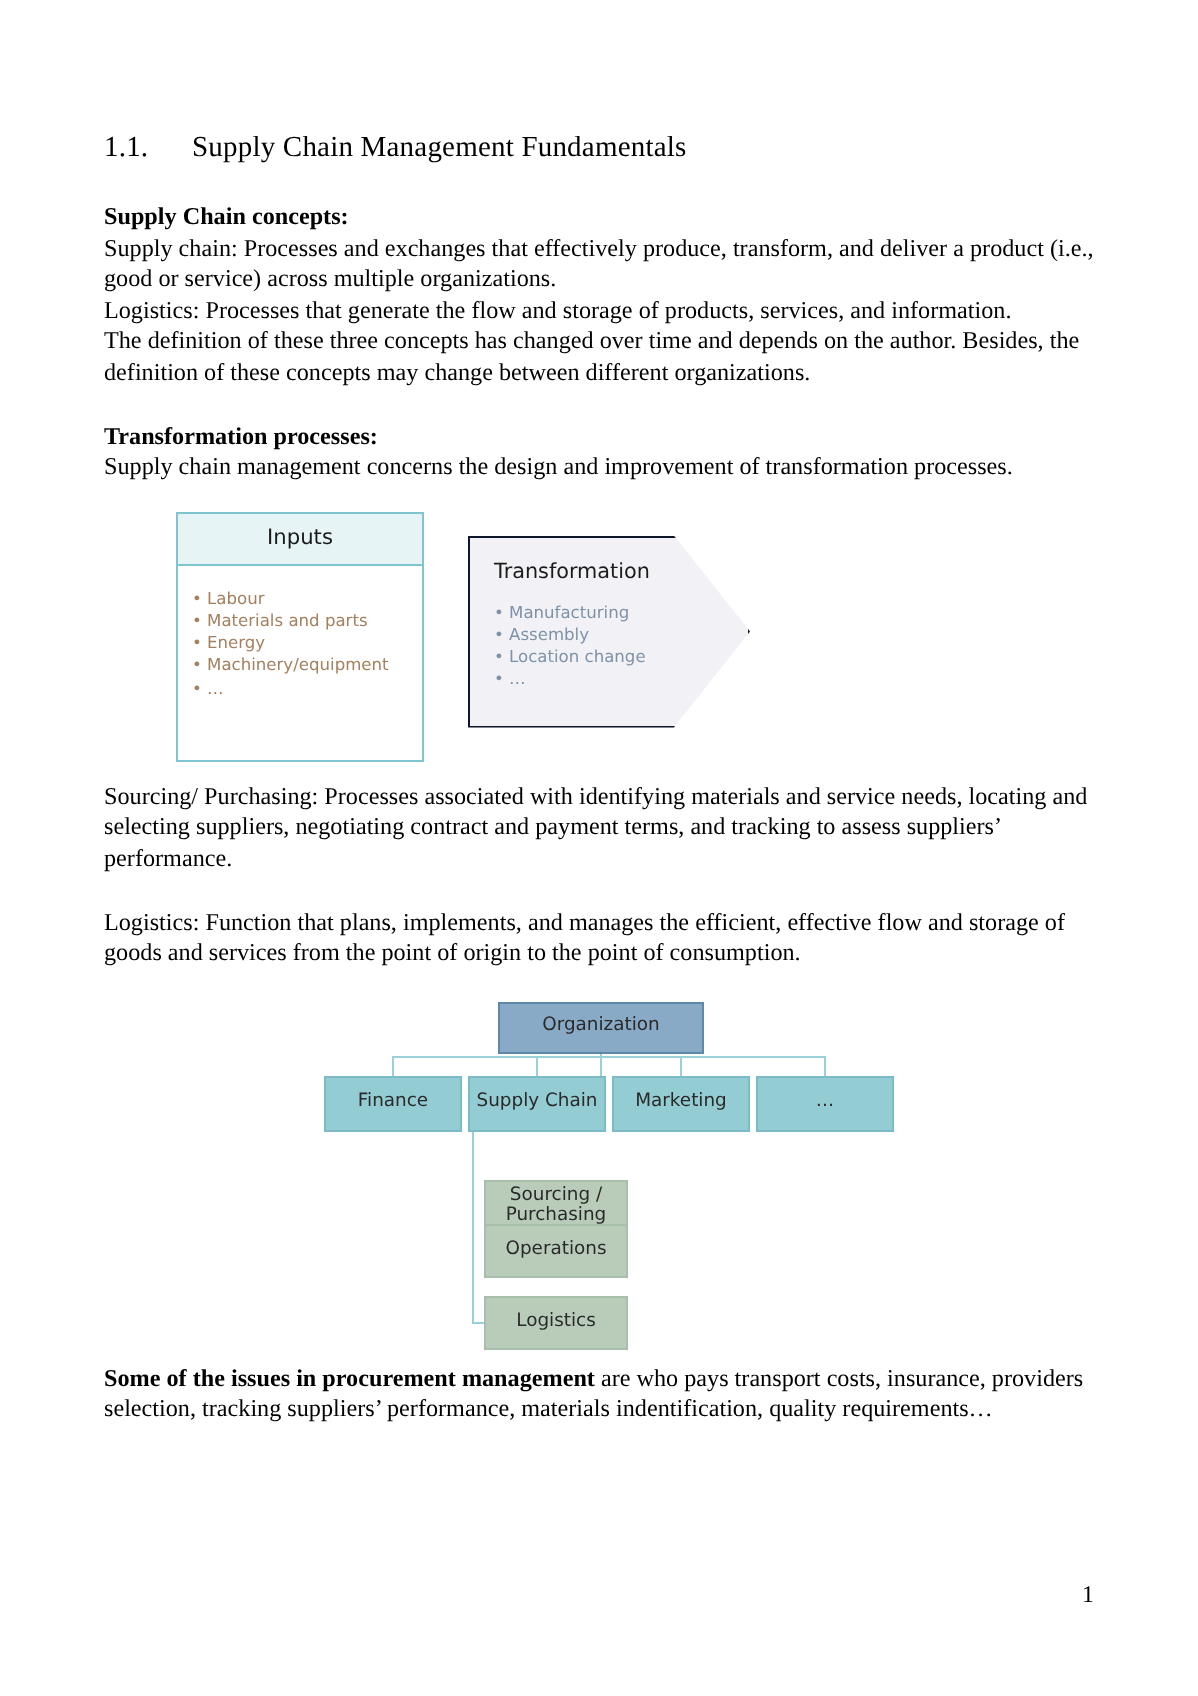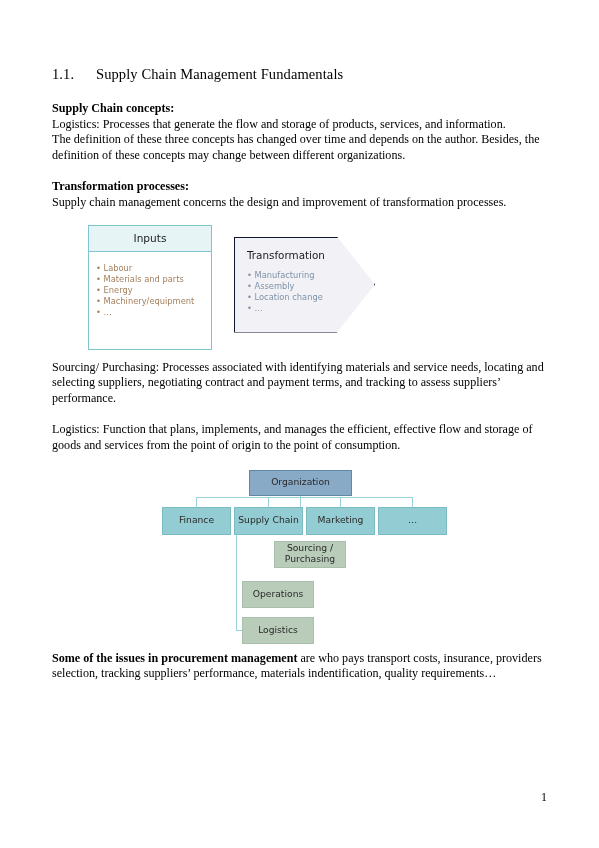--- a/index.html
+++ b/index.html
@@ -164,21 +164,21 @@
   .o-mkt      { left: 254px; width: 69px; }
   .o-dots     { left: 326px; width: 69px; }
 
   .o-l3 {
     background: #b9ccba;
     border: 1px solid #a8bfa9;
     left: 190px;
     width: 72px;
     height: 27px;
   }
-  .o-sourcing   { top: 71px; margin-left: 32px; }
+  .o-sourcing   { top: 89px; }
   .o-operations { top: 111px; }
   .o-logistics  { top: 147px; }
 
   .conn {
     position: absolute;
     background: #9ad1d8;
   }
   .conn-h { height: 1px; }
   .conn-v { width: 1px; }
 
@@ -198,20 +198,21 @@
   <div class="content">
 
     <h1 class="section-title">
       <span class="num">1.1.</span>
       <span>Supply Chain Management Fundamentals</span>
     </h1>
 
     <p class="body-text">
       <span class="bold-lead">Supply Chain concepts:</span>
     </p>
+    <p class="body-text">Supply chain: Processes and exchanges that effectively produce, transform, and deliver a product (i.e., good or service) across multiple organizations.</p>
     <p class="body-text">Logistics: Processes that generate the flow and storage of products, services, and information.</p>
     <p class="body-text">The definition of these three concepts has changed over time and depends on the author. Besides, the definition of these concepts may change between different organizations.</p>
 
     <div class="gap-md"></div>
 
     <p class="body-text">
       <span class="bold-lead">Transformation processes:</span>
     </p>
     <p class="body-text">Supply chain management concerns the design and improvement of transformation processes.</p>
 

